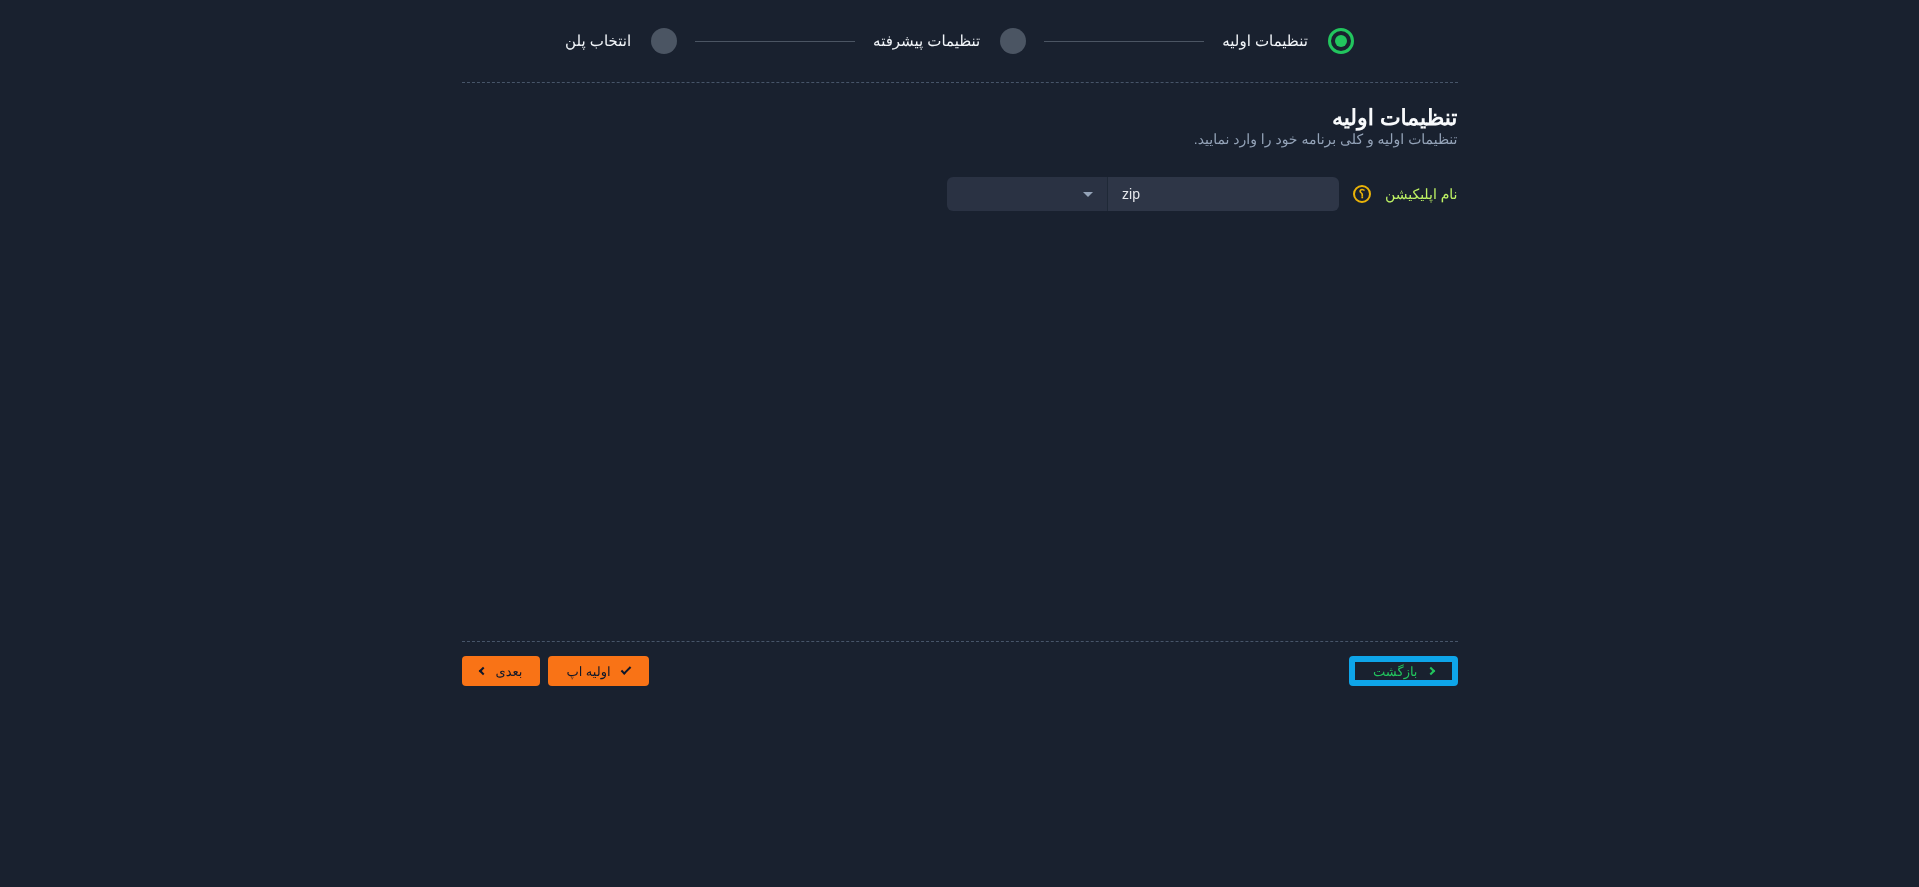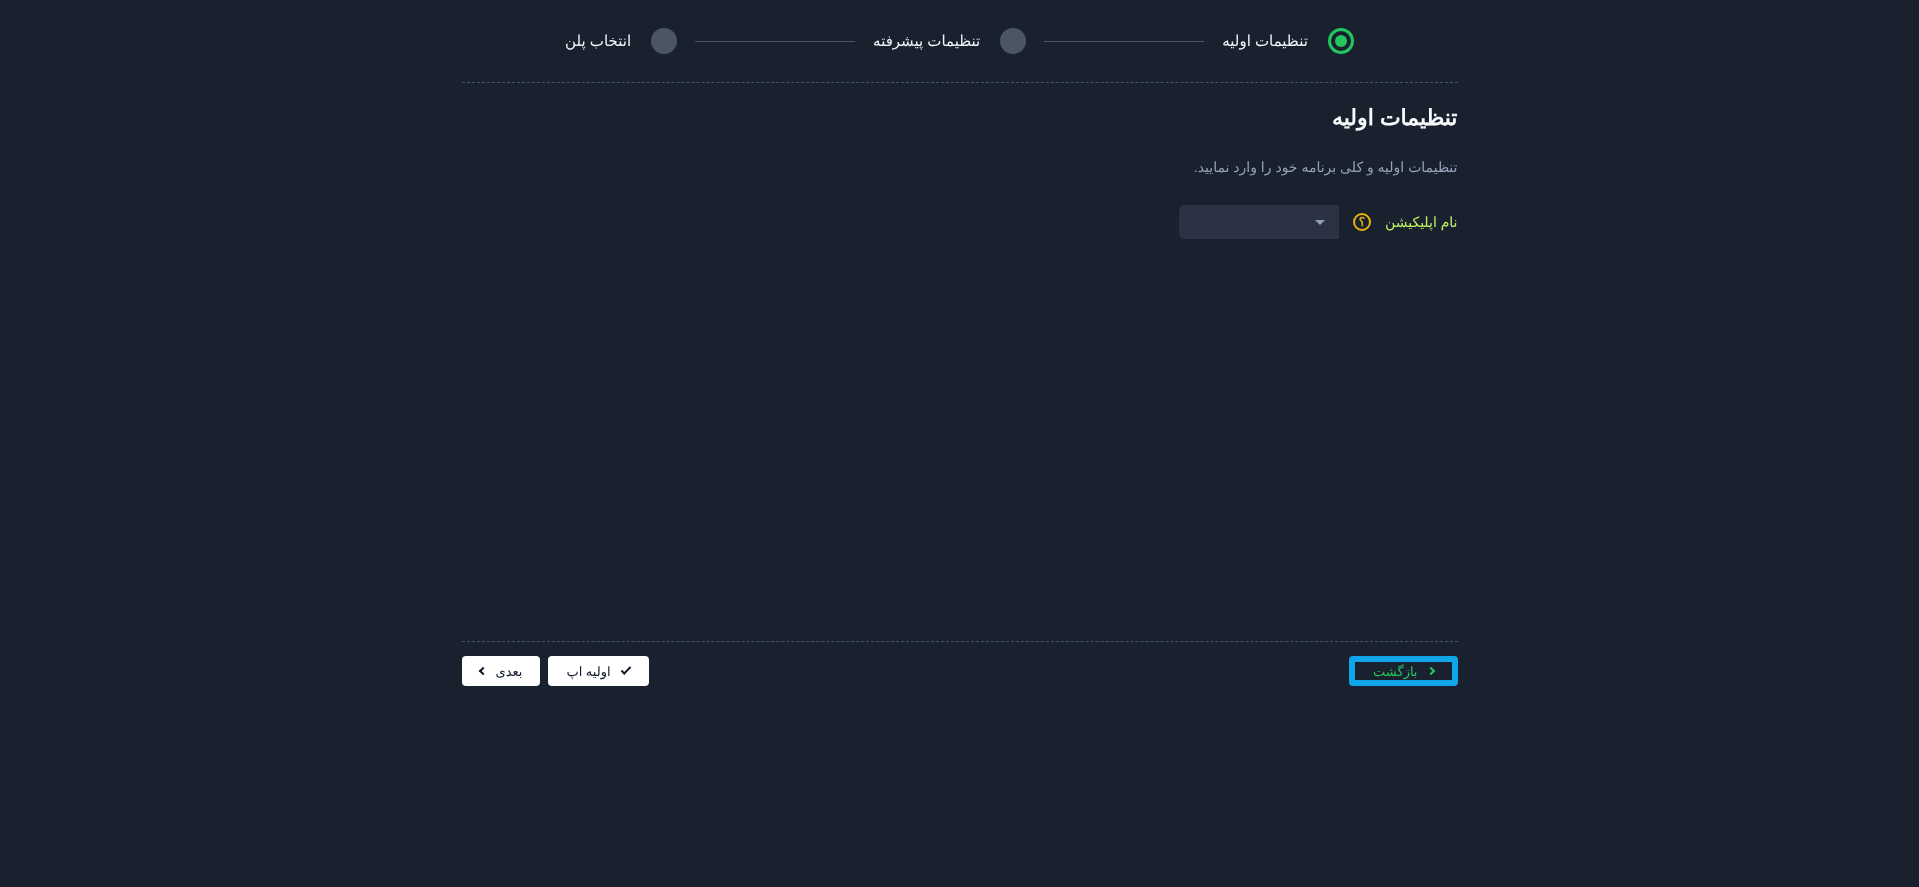--- a/index.html
+++ b/index.html
@@ -82,21 +82,21 @@
   }
   .section-title {
     font-size: 22px;
     font-weight: bold;
     color: #f8fafc;
     text-align: right;
   }
   .section-subtitle {
     font-size: 14px;
     color: #94a3b8;
-    margin-top: 28px;
+    margin-top: 0;
     text-align: right;
     direction: rtl;
   }
   .form-row {
     display: flex;
     align-items: center;
     gap: 14px;
     margin-top: 30px;
     justify-content: flex-start;
   }
@@ -174,21 +174,21 @@
     cursor: pointer;
     border: none;
     direction: rtl;
   }
   .btn-outline-green {
     background: transparent;
     border: 6px solid #0ea5e9;
     color: #22c55e;
   }
   .btn-green {
-    background: #ffffff;
+    background: #f97316;
     color: #0f172a;
   }
   .footer-left {
     display: flex;
     gap: 8px;
   }
   .icon-chevron-left, .icon-chevron-right {
     display: inline-block;
     width: 6px;
     height: 6px;
@@ -239,20 +239,21 @@
     <h2 class="section-title">تنظیمات اولیه</h2>
     <p class="section-subtitle">تنظیمات اولیه و کلی برنامه خود را وارد نمایید.</p>
 
     <div class="form-row">
       <span class="form-label">نام اپلیکیشن</span>
       <span class="help-icon">؟</span>
       <div class="input-group">
         <div class="select-box">
           <span class="chevron-down"></span>
         </div>
+        <input class="text-input" type="text" value="zip" style="">
       </div>
     </div>
   </div>
 
   <div class="footer">
     <button class="btn btn-outline-green">
       <span class="icon-chevron-right"></span>
       <span>بازگشت</span>
     </button>
     <div class="footer-left">

